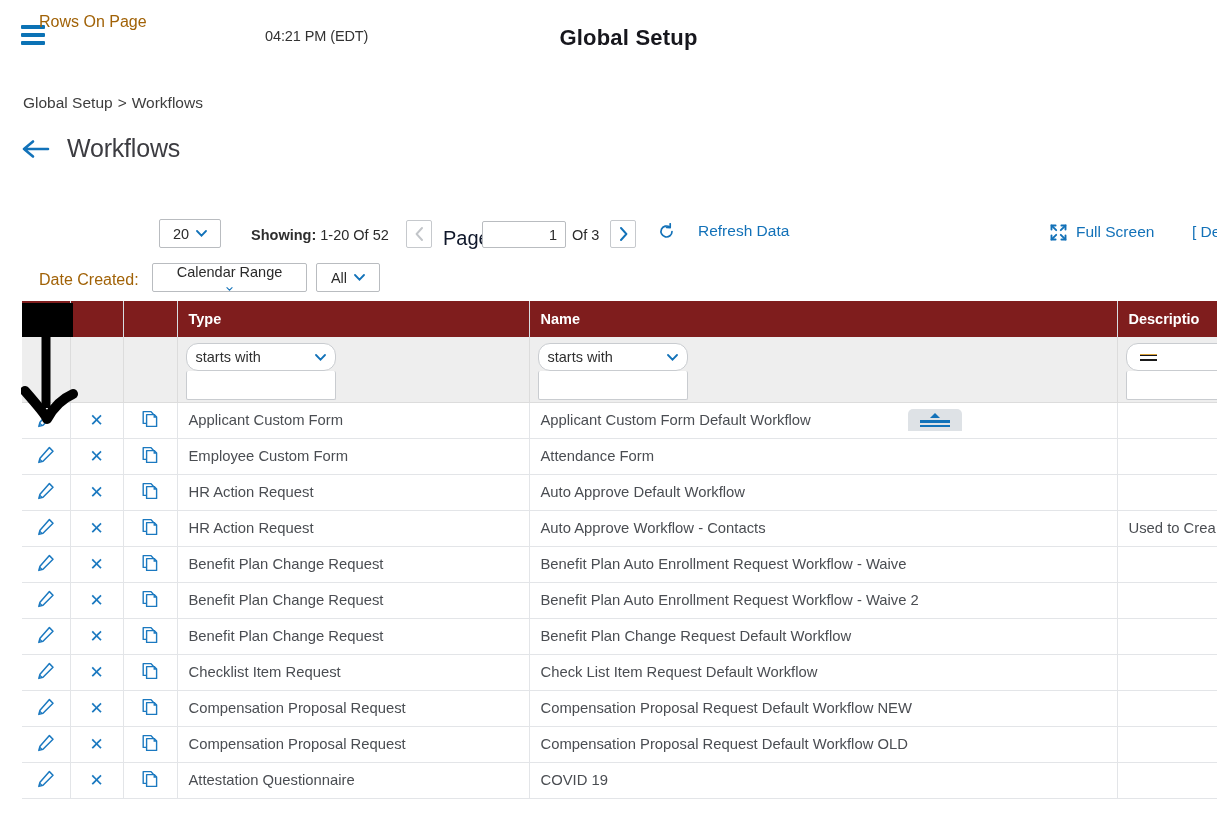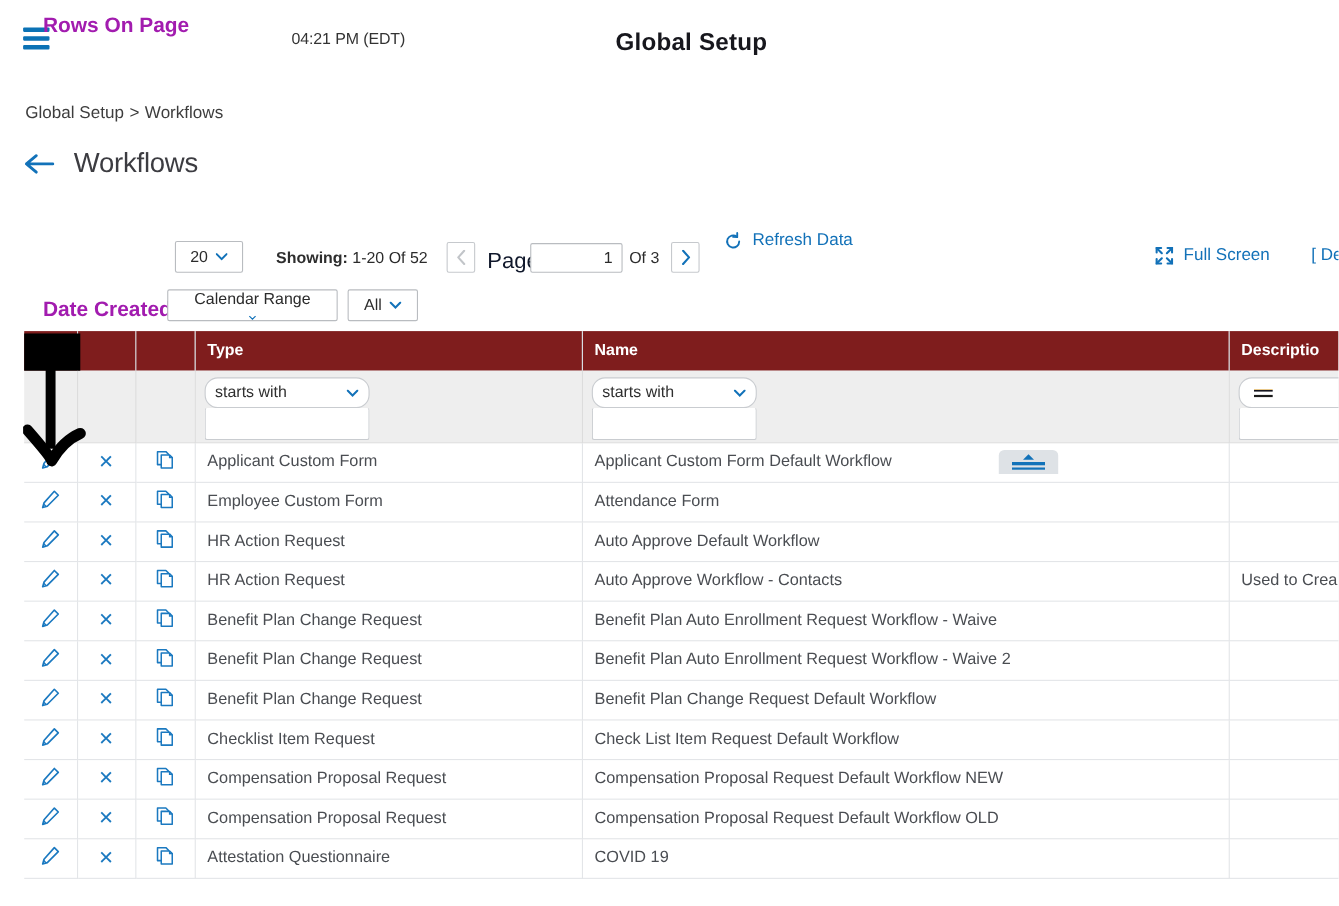--- a/index.html
+++ b/index.html
@@ -45,21 +45,21 @@
   
   .page-heading {
     position: absolute; left: 22px; top: 134px;
     display: flex; align-items: center; gap: 17px;
   }
   .back-arrow { width: 28px; height: 22px; cursor: pointer; }
   .page-heading h1 {
     margin: 0; font-size: 25px; font-weight: normal; color: #3c3c41;
     letter-spacing: -0.2px;
   }
-  .tb-label { font-size: 19px; font-weight: bold; color: #a21caf; }
+  .tb-label { font-size: 16px; font-weight: normal; color: #a16207; }
 
   .lbl-rows { position: absolute; left: 39px; top: 13px; }
   .select-box {
     position: absolute; display: inline-flex; align-items: center;
     justify-content: center; gap: 7px;
     border: 1px solid #b9bcc0; background: #fff; border-radius: 2px;
     font-size: 14.5px; color: #2b2b2b; cursor: pointer;
   }
   .sel-rows { left: 159px; top: 219px; width: 62px; height: 29px; }
   .sel-caret { width: 11px; height: 7px; }
@@ -77,22 +77,22 @@
   .lbl-page { position: absolute; left: 443px; top: 227px; font-size: 20px; color:#0f172a; }
   .page-input {
     position: absolute; left: 482px; top: 221px; width: 84px; height: 27px;
     border: 1px solid #b9bcc0; background:#fff; border-radius: 2px;
     text-align: right; padding: 0 8px; font-size: 14.5px; color:#2b2b2b;
     font-family: "Liberation Sans", sans-serif;
   }
   .lbl-of { position: absolute; left: 572px; top: 227px; font-size: 14.5px; color:#2b2b2b; }
 
   .refresh {
-    position: absolute; left: 658px; top: 210px;
-    display: flex; align-items: flex-end; gap: 9px; cursor: pointer;
+    position: absolute; left: 658px; top: 222px;
+    display: flex; align-items: flex-end; gap: 23px; cursor: pointer;
   }
   .refresh-text { font-size: 15.5px; color: #1271b8; }
 
   .fullscreen {
     position: absolute; left: 1050px; top: 223px;
     display: flex; align-items: center; gap: 9px; cursor: pointer;
   }
   .fullscreen-text { font-size: 15.5px; color: #1271b8; }
   .defaults-link {
     position: absolute; left: 1192px; top: 223px;

